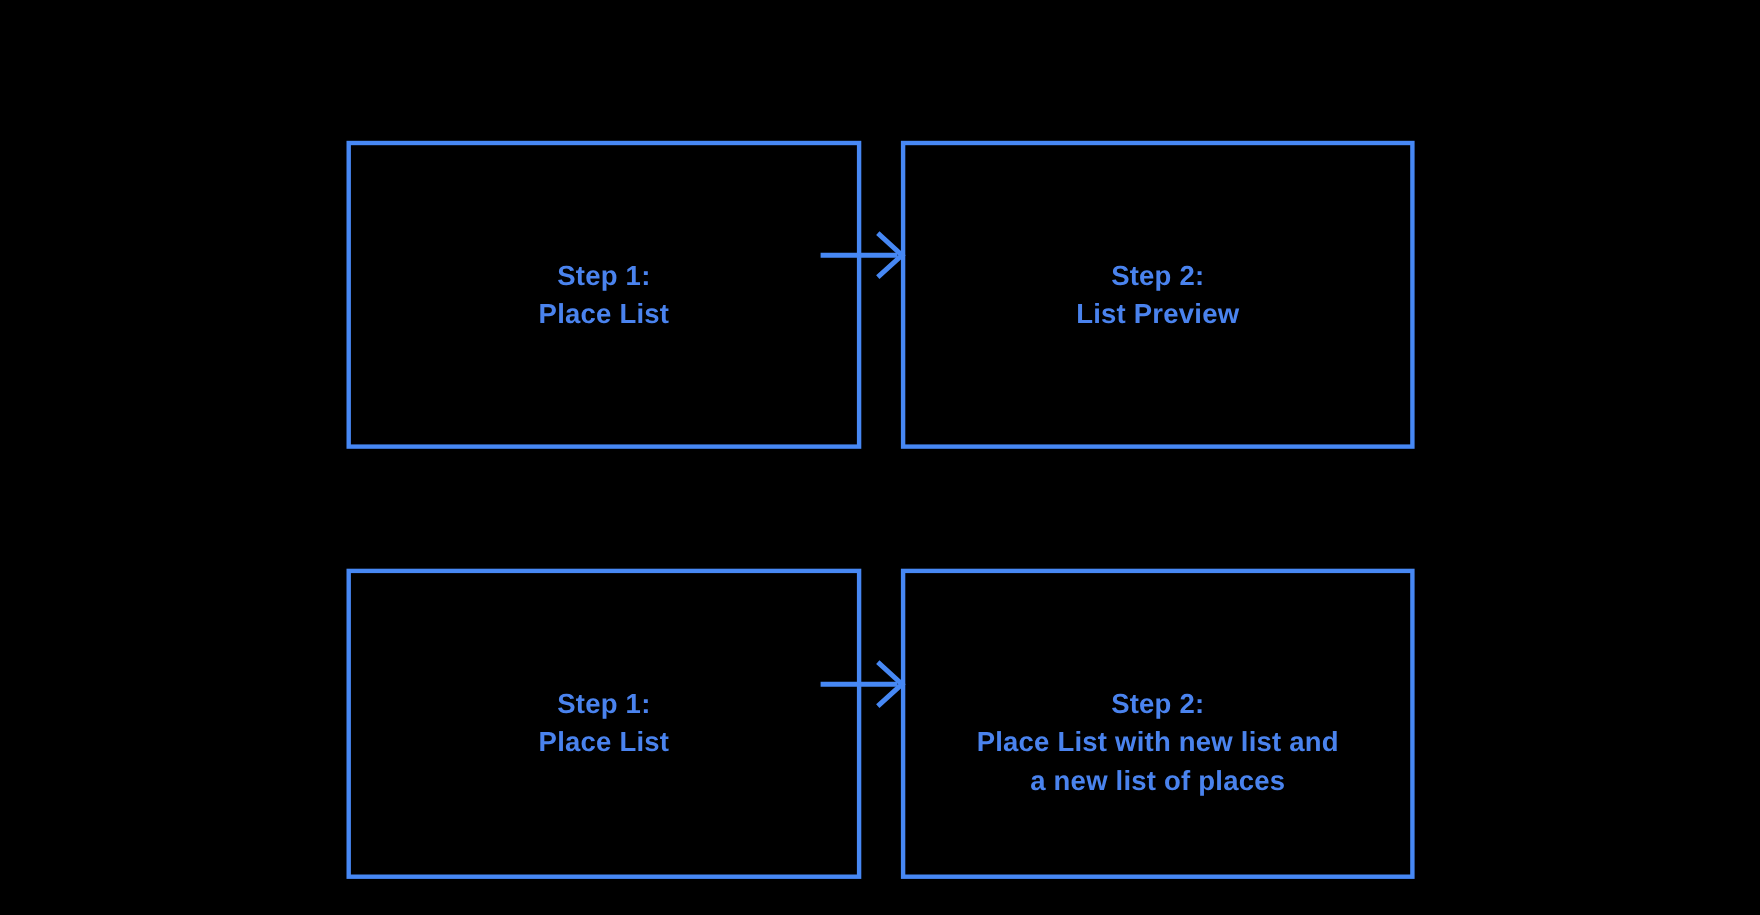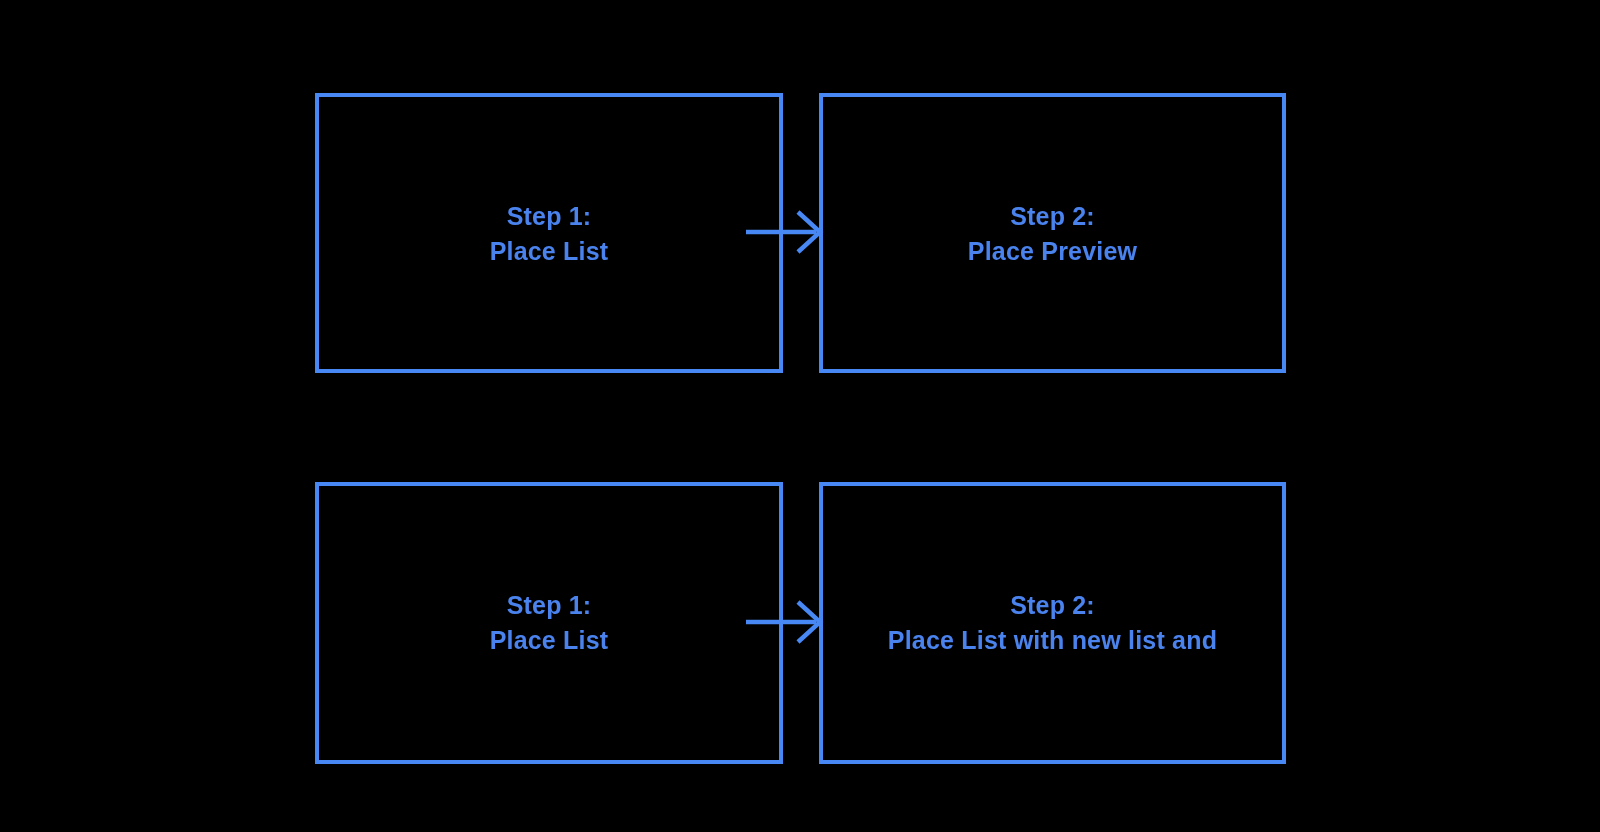--- a/index.html
+++ b/index.html
@@ -19,20 +19,21 @@
   .canvas {
     position: relative;
     width: 1600px;
     height: 832px;
     background: var(--bg);
   }
   .box {
     position: absolute;
     border: 4px solid var(--border);
     background: transparent;
+    margin-top: 35px;
   }
   .box-r1-a { left: 315px; top: 93px;  width: 468px; height: 280px; }
   .box-r1-b { left: 819px; top: 93px;  width: 467px; height: 280px; }
   .box-r2-a { left: 315px; top: 482px; width: 468px; height: 282px; }
   .box-r2-b { left: 819px; top: 482px; width: 467px; height: 282px; }
   .label {
     position: absolute;
     left: 0;
     right: 0;
     top: 102px;
@@ -66,36 +67,37 @@
   </div>
 
   <svg class="arrow arrow-r1" viewBox="0 0 90 50" aria-hidden="true">
     <path d="M 6 25 L 76 25" stroke="currentColor" stroke-width="4.5" fill="none"></path>
     <path d="M 58 5 L 80 25 L 58 45" stroke="currentColor" stroke-width="4.5" fill="none" stroke-linejoin="miter"></path>
   </svg>
 
   <div class="box box-r1-b">
     <div class="label">
       <span class="line">Step 2:</span>
-      <span class="line">Place Preview</span>
+      <span class="line">List Preview</span>
     </div>
   </div>
 
   <div class="box box-r2-a">
     <div class="label">
       <span class="line">Step 1:</span>
       <span class="line">Place List</span>
     </div>
   </div>
 
   <svg class="arrow arrow-r2" viewBox="0 0 90 50" aria-hidden="true">
     <path d="M 6 25 L 76 25" stroke="currentColor" stroke-width="4.5" fill="none"></path>
     <path d="M 58 5 L 80 25 L 58 45" stroke="currentColor" stroke-width="4.5" fill="none" stroke-linejoin="miter"></path>
   </svg>
 
   <div class="box box-r2-b">
     <div class="label">
       <span class="line">Step 2:</span>
       <span class="line">Place List with new list and</span>
+      <span class="line">a new list of places</span>
     </div>
   </div>
 
 </div>
 
 </body></html>

